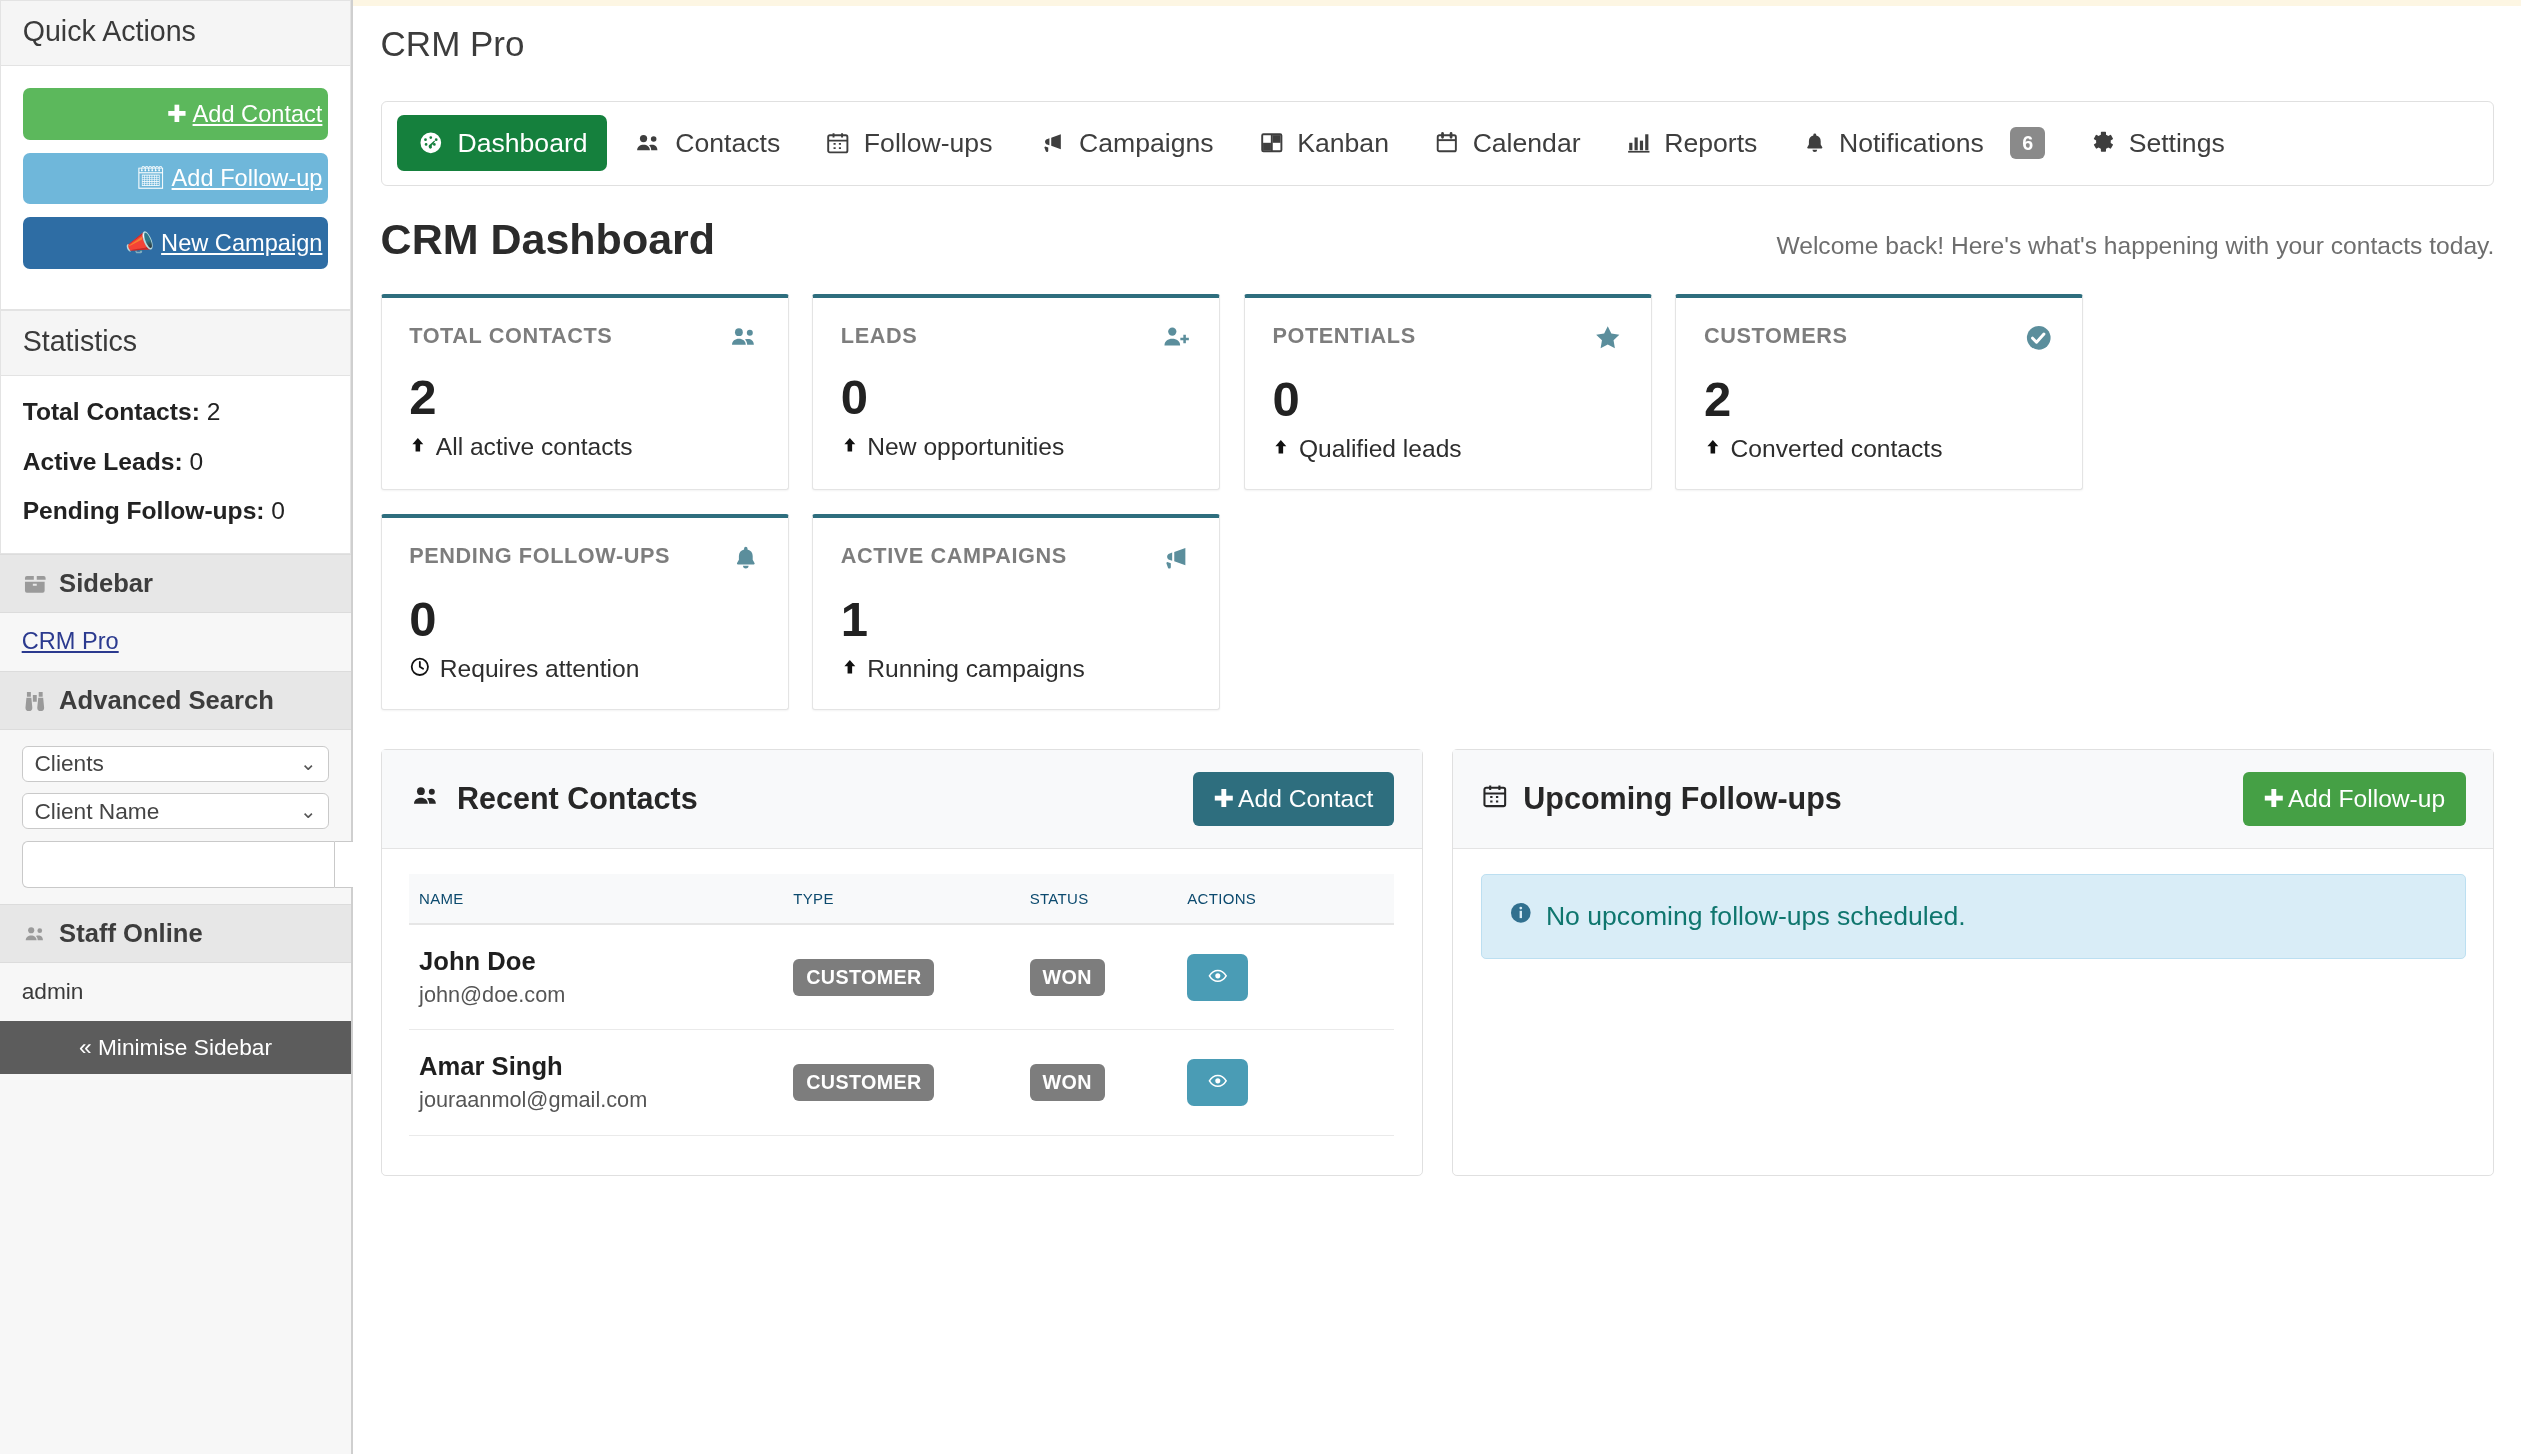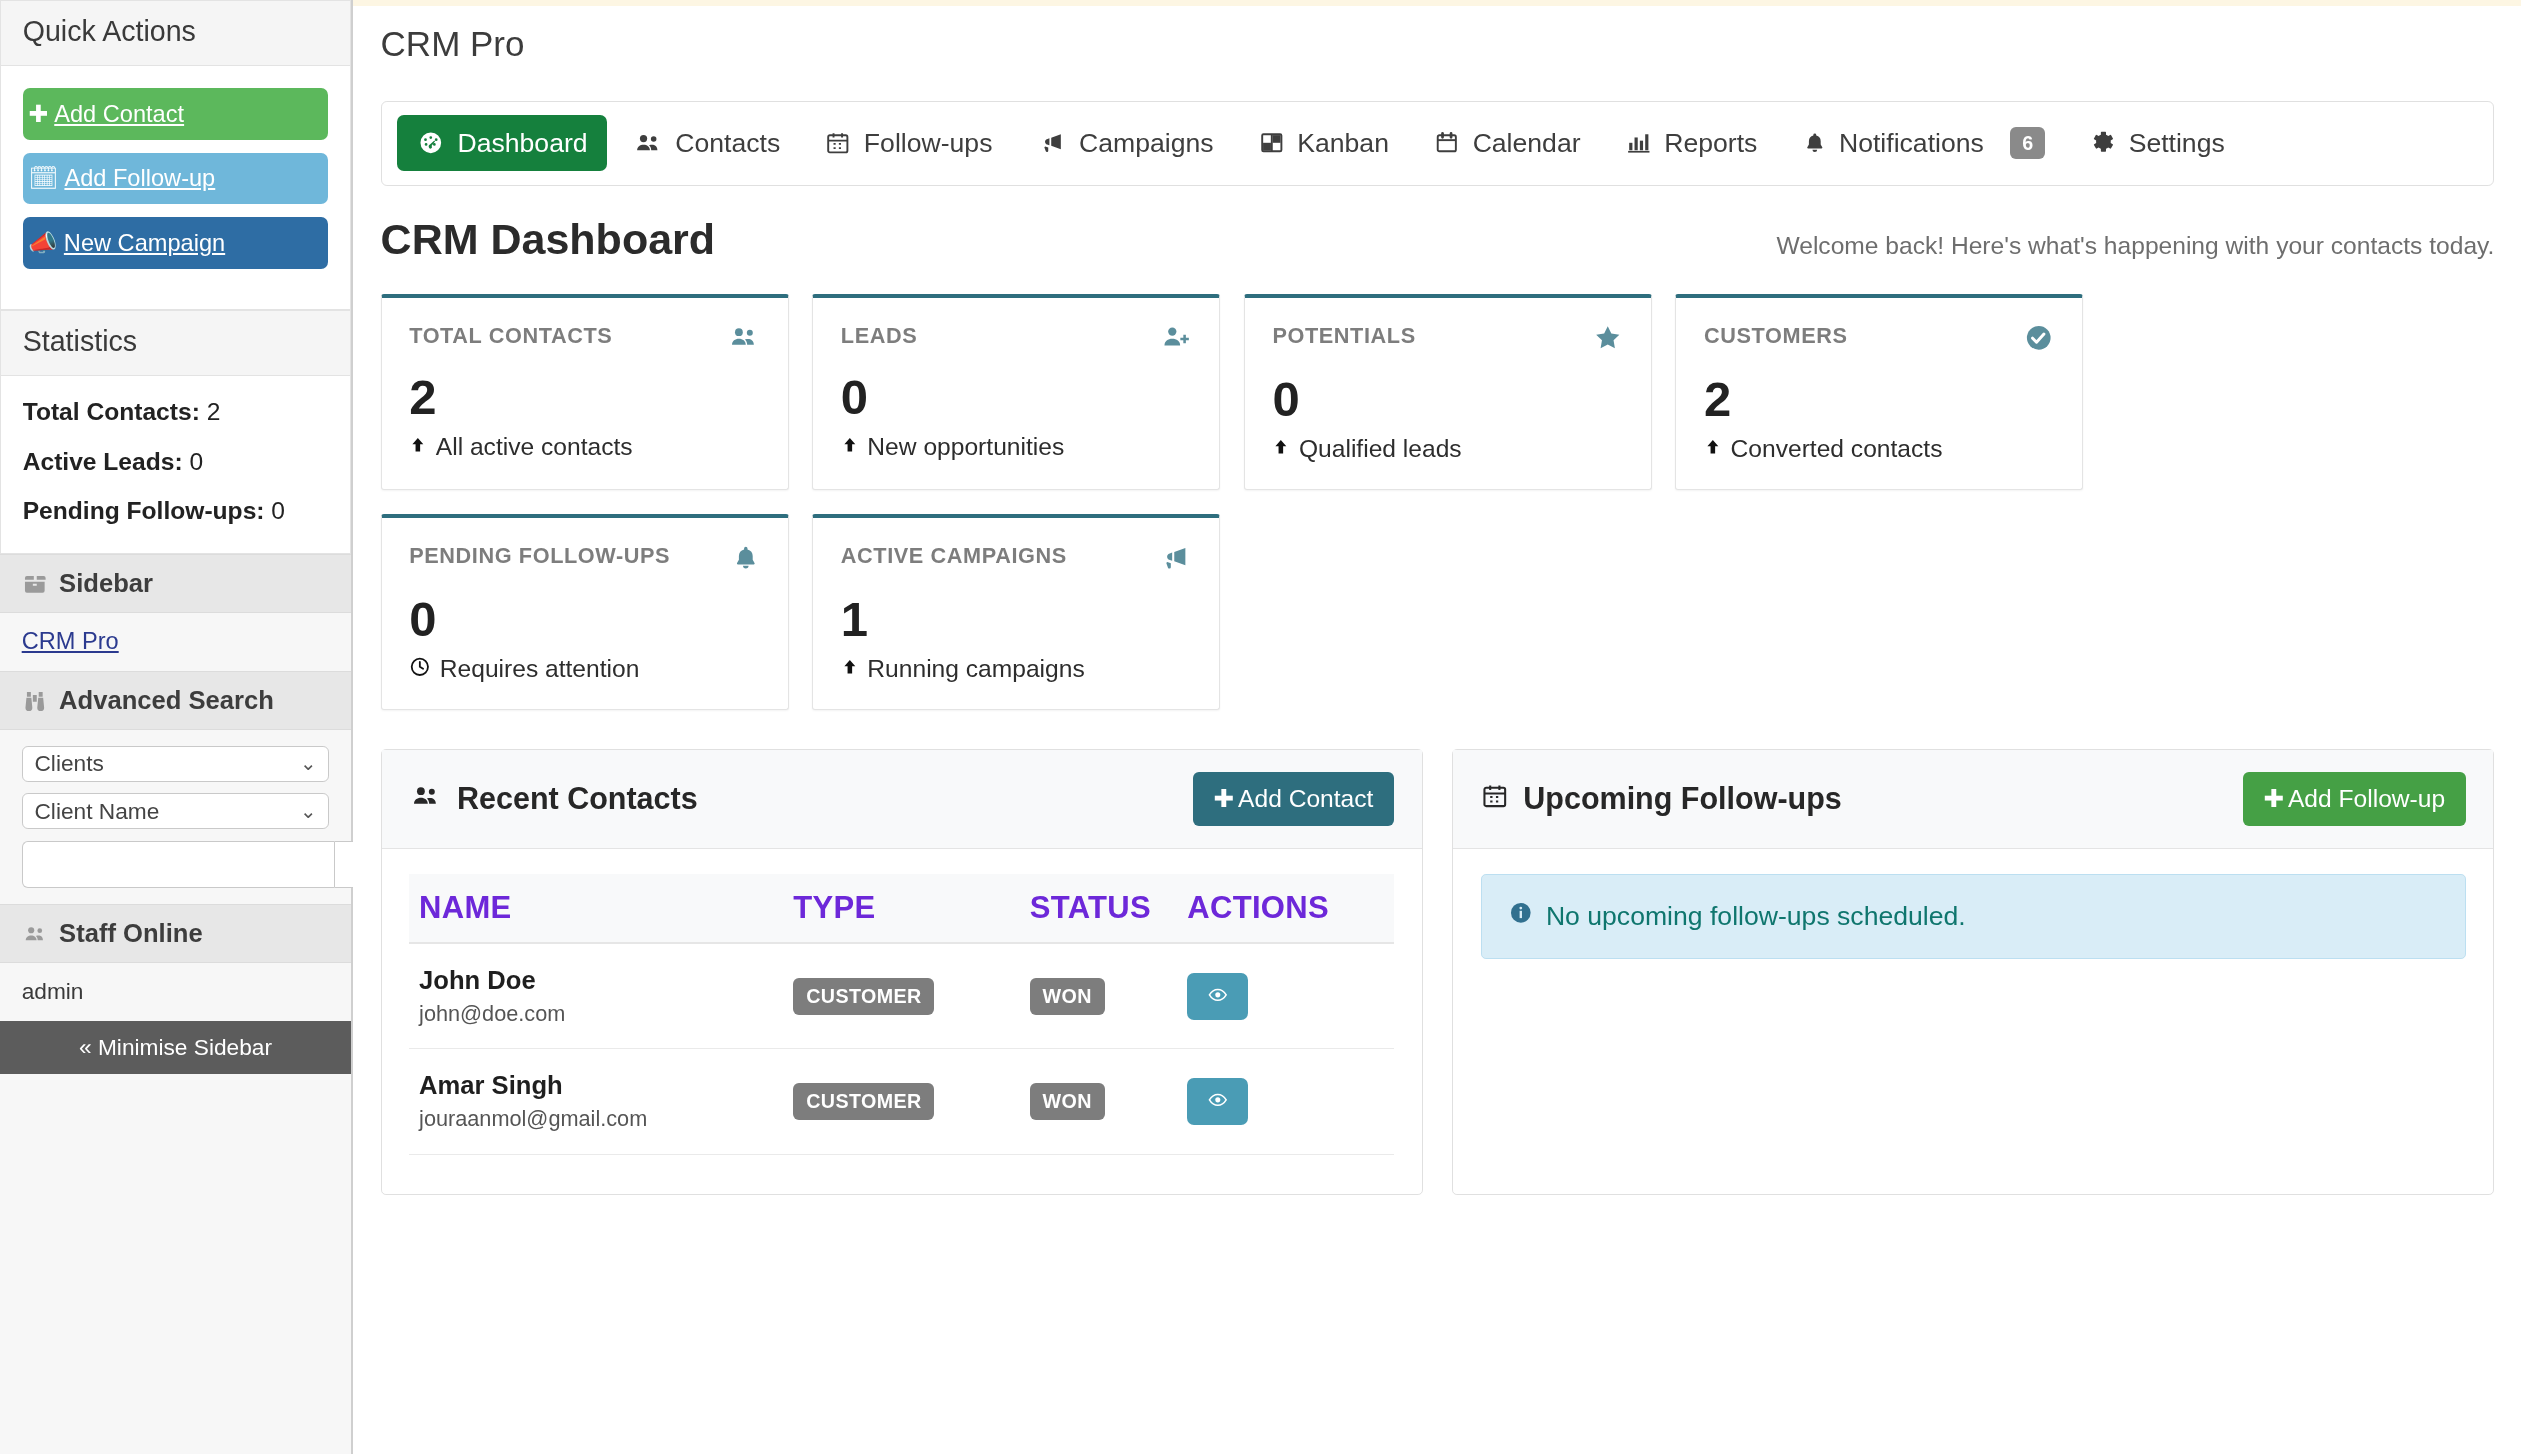--- a/index.html
+++ b/index.html
@@ -21,21 +21,21 @@
   }
   .panel { background: #ffffff; border: 1px solid #e3e3e3; margin: 0; }
   .panel-head {
     background: #f5f5f5; border-bottom: 1px solid #e3e3e3;
     padding: 13.8px 21.7px 17.7px 21.7px;
     font-size: 28.6px; color: #3a3a3a; font-weight: 400;
   }
   .panel-body { padding: 21.7px 21.7px 27.6px 21.7px; background:#fff; }
 
   .qa-btn {
-    display: block; width: 100%; text-align: left;
+    display: block; width: 100%; text-align: right;
     padding: 11.8px 5.9px; margin-bottom: 12.8px;
     border: none; border-radius: 6.9px;
     font-size: 23.6px; color: #ffffff; cursor: pointer;
     text-decoration: underline;
     font-family: "Liberation Sans", sans-serif;
   }
   .qa-green { background: #5cb85c; }
   .qa-blue  { background: #6fb7da; }
   .qa-dark  { background: #2e6da4; }
   .qa-btn .gly { text-decoration: none; display:inline-block; margin-right: 5.9px; }
@@ -137,22 +137,22 @@
     border: none; border-radius: 5.9px; color: #fff; font-size: 24.6px;
     padding: 12.8px 20.7px; cursor: pointer; display: inline-flex; align-items: center; gap: 3.9px;
     font-family: "Liberation Sans", sans-serif;
   }
   .hbtn.teal { background: #2e6e7e; }
   .hbtn.green { background: #45a045; }
   .bpanel-body { padding: 25.6px 27.6px 39px 27.6px; }
 
   table.contacts { width: 100%; border-collapse: collapse; }
   table.contacts th {
-    background: #f8f9fa; text-align: left; font-size: 31px; color: #6d28d9;
-    font-weight: 700; letter-spacing: 0.3px; padding: 15.8px 9.9px; border-bottom: 2px solid #e6e6e6;
+    background: #f8f9fa; text-align: left; font-size: 15px; color: #0c4a6e;
+    font-weight: 400; letter-spacing: 0.3px; padding: 15.8px 9.9px; border-bottom: 2px solid #e6e6e6;
   }
   table.contacts td { padding: 21.7px 9.9px; border-bottom: 1px solid #eaeaea; vertical-align: middle; }
   .c-name { font-size: 25.6px; font-weight: 700; color: #1f1f1f; }
   .c-mail { font-size: 21.7px; color: #555; margin-top: 5.9px; }
   .pill {
     display: inline-block; background: #7d7d7d; color: #fff; font-size: 19.7px; font-weight: 700;
     padding: 6.9px 12.8px; border-radius: 5.9px; letter-spacing: 0.4px;
   }
   .eye-btn {
     background: #4a9cb5; border: none; border-radius: 6.9px; width: 61px; height: 47px;

